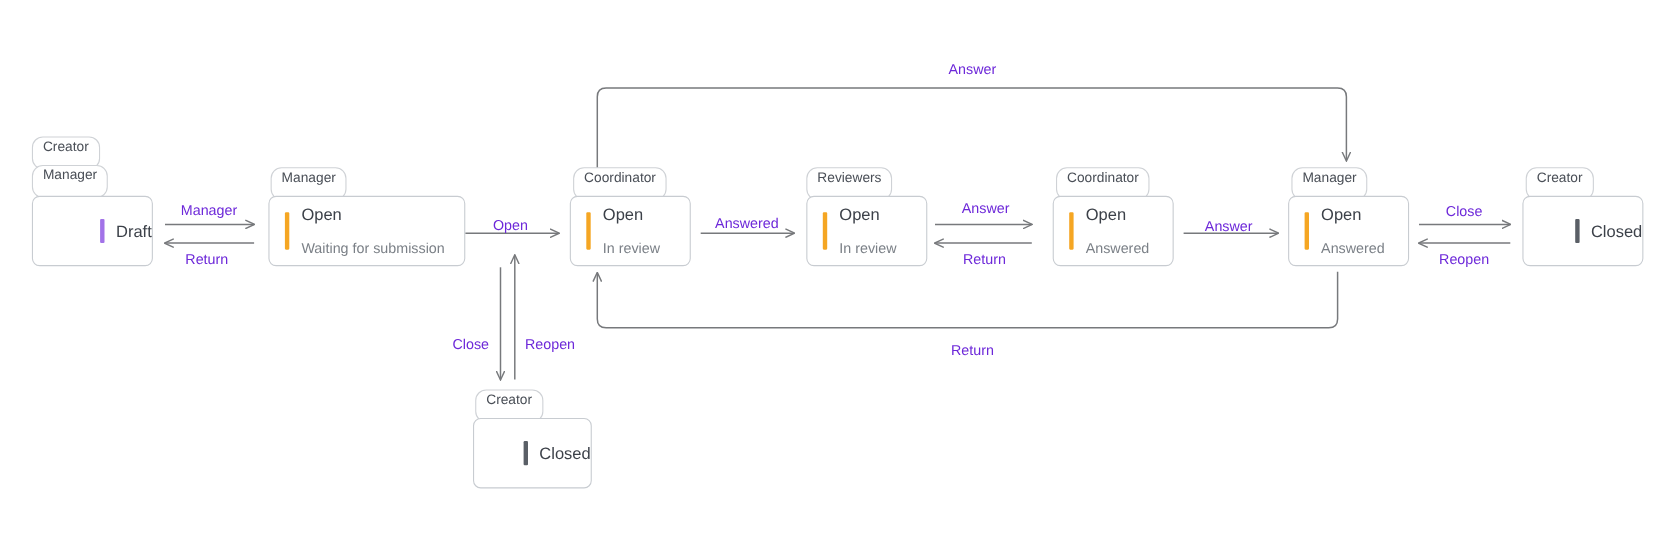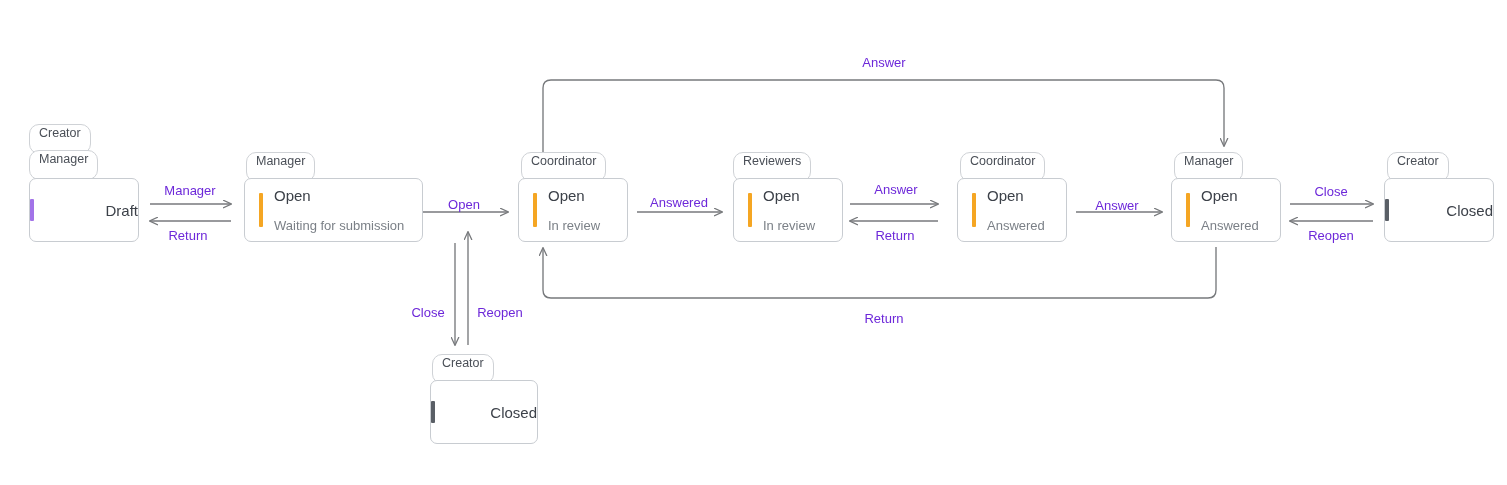--- a/index.html
+++ b/index.html
@@ -71,21 +71,21 @@
     white-space: nowrap;
   }
   .node .sub {
     color: #7b8087;
     font-size: 13px;
     line-height: 17px;
     white-space: nowrap;
     margin-top: 12px;
   }
   .node.centered {
-    justify-content: space-between;
+    justify-content: flex-end;
   }
   .node.centered .labels { margin-left: 10px; }
   
   .edge-label {
     position: absolute;
     color: #6d28d9;
     font-size: 13px;
     line-height: 15px;
     white-space: nowrap;
     font-weight: 400;

